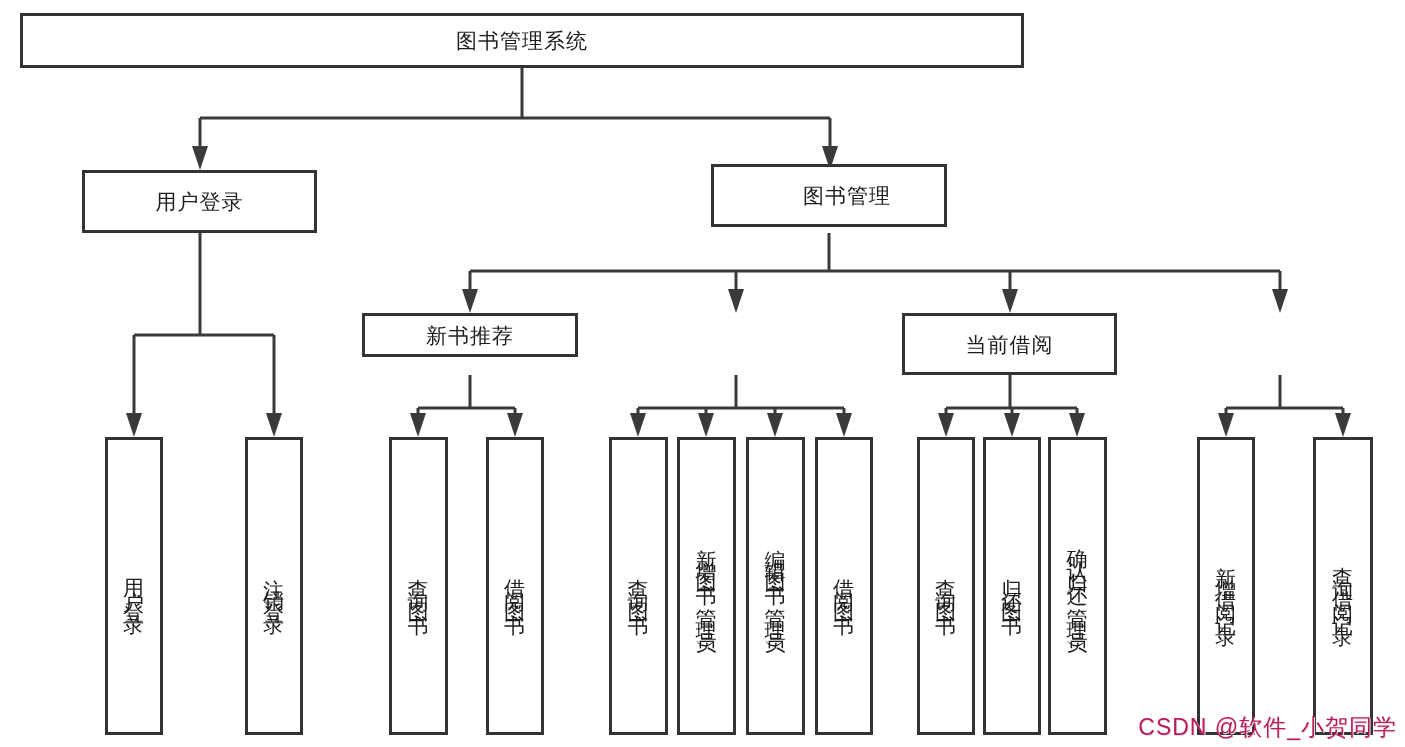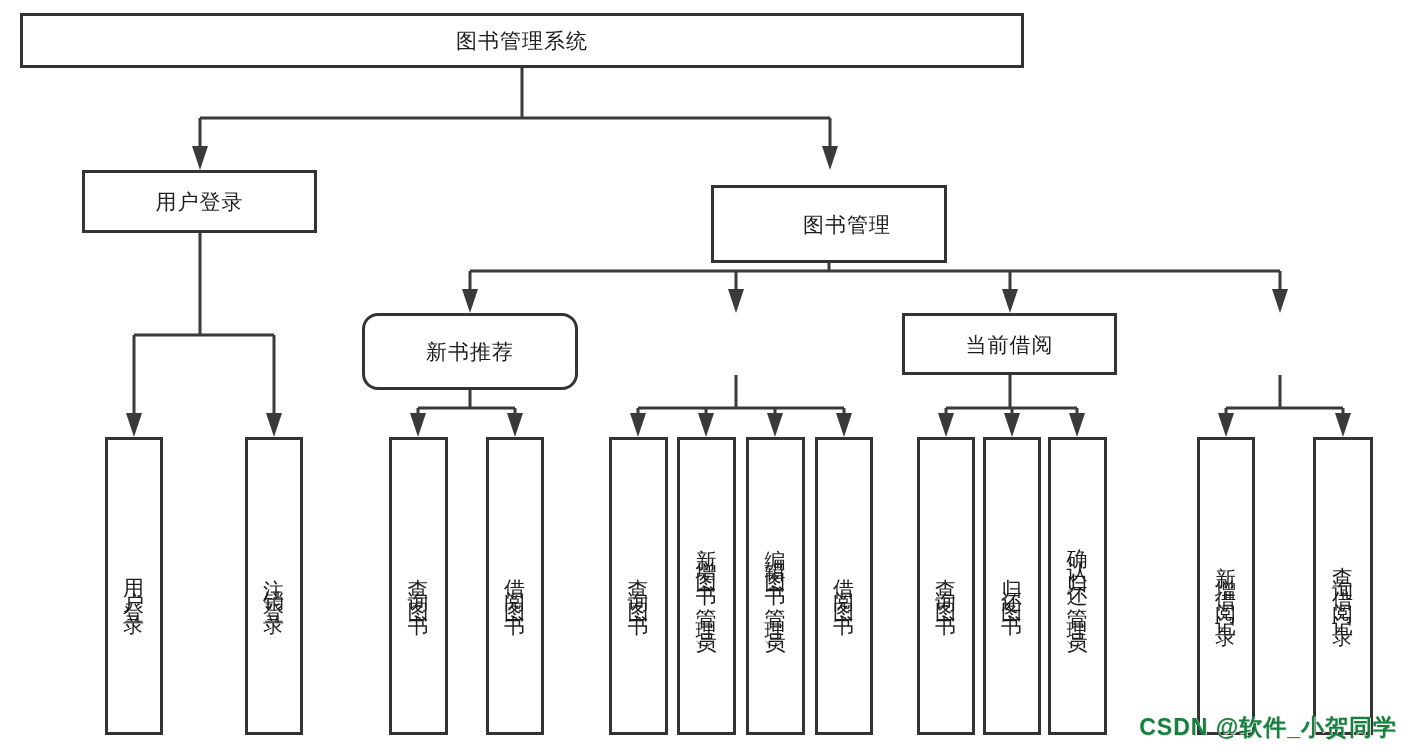--- a/index.html
+++ b/index.html
@@ -42,23 +42,23 @@
     text-orientation: mixed;
     letter-spacing: 12px;
     white-space: nowrap;
     font-size: 21px;
     color: #1d1d1d;
   }
   
   .n-root            { left: 20px;  top: 13px;  width: 1004px; height: 55px; }
   
   .n-user-login      { left: 82px;  top: 170px; width: 235px; height: 63px; }
-  .n-book-mgmt       { left: 711px; top: 185px; width: 236px; height: 78px; padding-left: 36px; }
+  .n-book-mgmt       { left: 711px; top: 164px; width: 236px; height: 63px; padding-left: 36px; }
   
-  .n-new-book        { left: 362px; top: 313px; width: 216px; height: 77px; border-radius: 16px; }
+  .n-new-book        { left: 362px; top: 313px; width: 216px; height: 44px; }
   .n-book-borrow     { left: 628px; top: 313px; width: 215px; height: 62px; }
   .n-current-borrow  { left: 902px; top: 313px; width: 215px; height: 62px; }
   .n-borrow-record   { left: 1172px;top: 313px; width: 215px; height: 62px; }
   
   .leaf { top: 437px; height: 298px; }
   .n-leaf-0  { left: 105px;  width: 58px; }
   .n-leaf-1  { left: 245px;  width: 58px; }
   .n-leaf-2  { left: 389px;  width: 59px; }
   .n-leaf-3  { left: 486px;  width: 58px; }
   .n-leaf-4  { left: 609px;  width: 59px; }
@@ -68,25 +68,24 @@
   .n-leaf-8  { left: 917px;  width: 58px; }
   .n-leaf-9  { left: 983px;  width: 58px; }
   .n-leaf-10 { left: 1048px; width: 59px; }
   .n-leaf-11 { left: 1197px; width: 58px; }
   .n-leaf-12 { left: 1313px; width: 60px; }
   #watermark {
     position: absolute;
     right: 8px;
     bottom: 4px;
     font-size: 23px;
-    color: #15803d;
+    color: #be185d;
     text-shadow: 1px 1px 0 #e3e3e3;
     z-index: 3;
     letter-spacing: 1px;
-    font-weight: bold;
   }
 </style>
 </head>
 <body>
 
 <div id="canvas">
 
   <svg id="connector-svg" viewBox="0 0 1405 747" xmlns="http://www.w3.org/2000/svg">
 
     <path d="M522 68 V118 M200 118 H830 M200 118 V150 M830 118 V150

